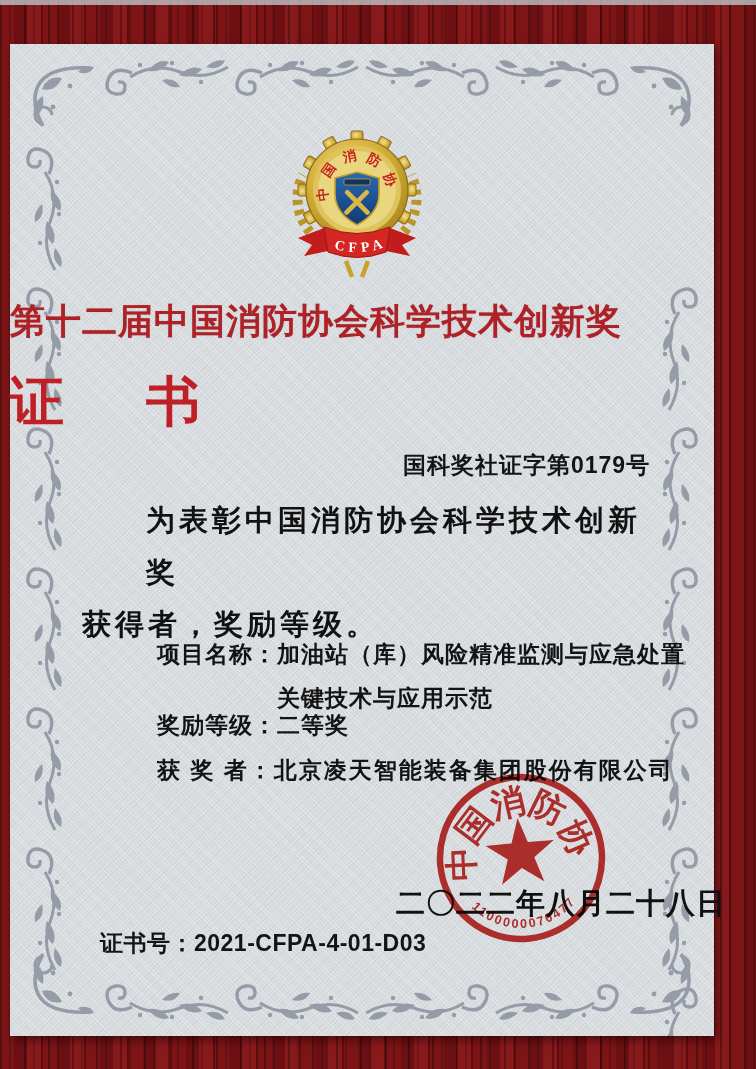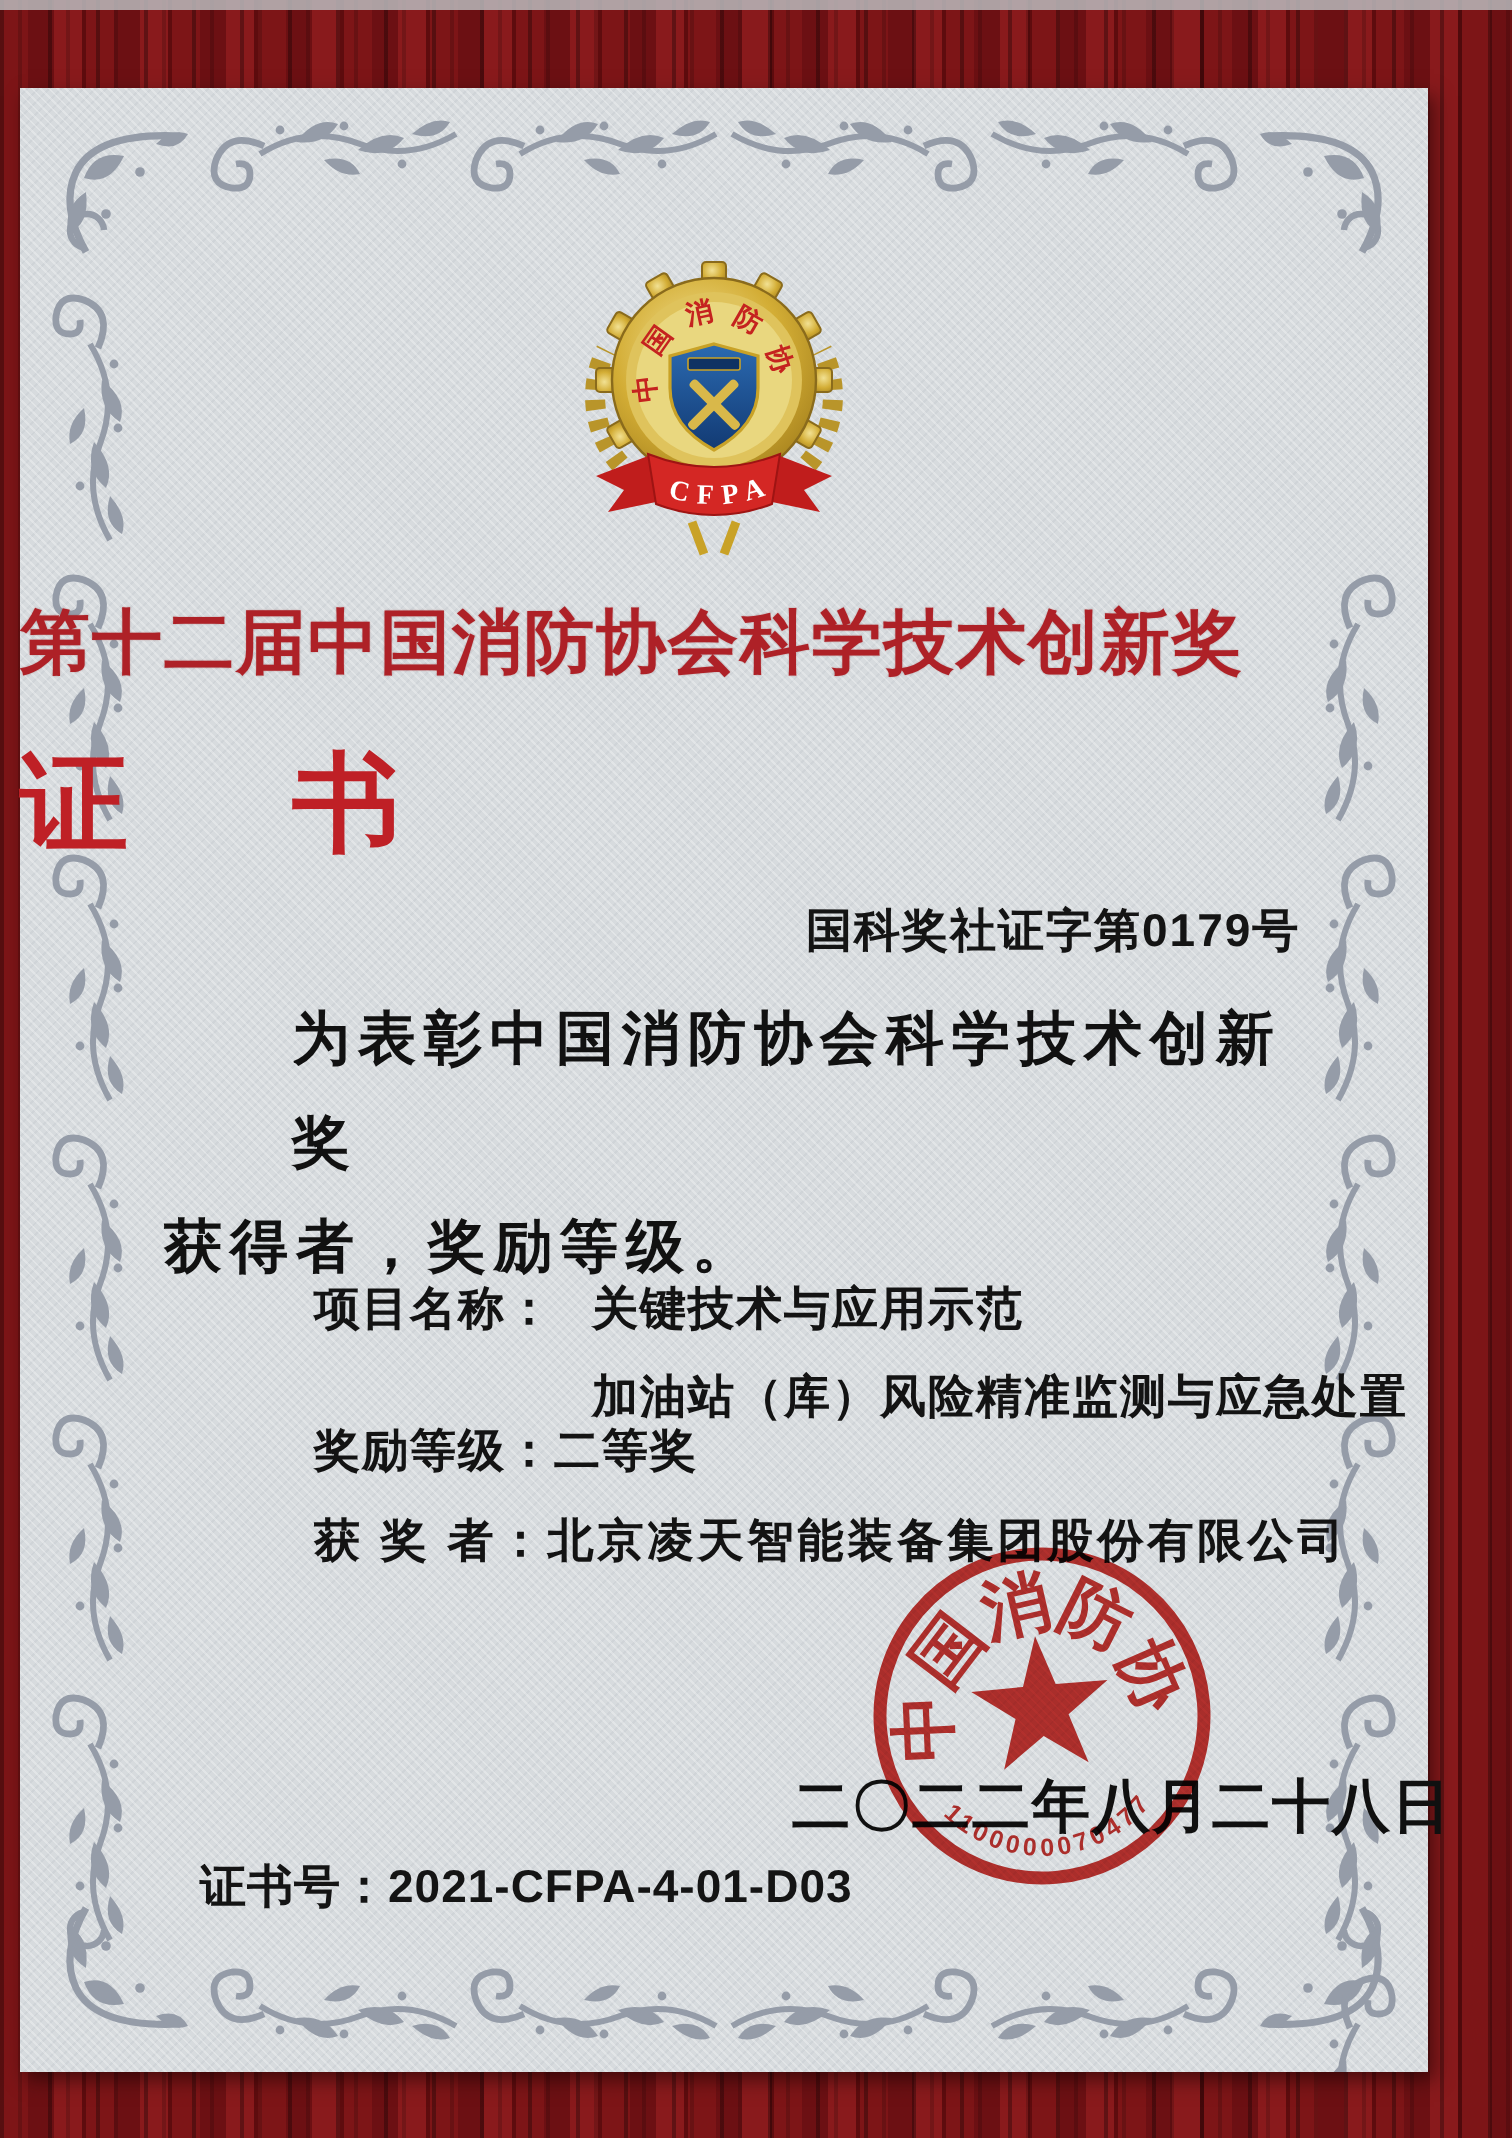--- a/index.html
+++ b/index.html
@@ -39,21 +39,21 @@
   }
   .body-par{
     left:72px;top:450px;width:575px;
     color:#111;font-family:Liberation Serif, serif;font-weight:bold;
     font-size:29px;line-height:52px;letter-spacing:4px;
   }
   .body-par .indent{padding-left:64px;}
   .field-row{color:#131313;font-size:23px;font-weight:bold;display:flex;letter-spacing:1px;}
   .field-row .lbl{white-space:nowrap;}
   .field-row .val{line-height:44px;}
-  .row-project{left:147px;top:588px;gap:19px;}
+  .row-project{left:147px;top:588px;}
   .row-project .lbl{line-height:44px;}
   .row-grade{left:147px;top:666px;}
   .row-grade .val,.row-grade .lbl{line-height:30px;}
   .row-winner{left:147px;top:711px;letter-spacing:2px;}
   .row-winner .val,.row-winner .lbl{line-height:30px;}
   .date-line{
     left:386px;top:840px;color:#101010;
     font-family:"Liberation Serif", serif;font-weight:bold;
     font-size:29px;letter-spacing:1px;white-space:nowrap;
   }
@@ -232,22 +232,22 @@
     <div class="abs serial-line">国科奖社证字第0179号</div>
 
     <div class="abs body-par">
       <div class="indent">为表彰中国消防协会科学技术创新奖</div>
       <div>获得者，奖励等级。</div>
     </div>
 
     <div class="abs field-row row-project">
       <span class="lbl">项目名称：</span>
       <span class="val">
+        <div>加油站（库）风险精准监测与应急处置</div>
         <div>关键技术与应用示范</div>
-        <div>加油站（库）风险精准监测与应急处置</div>
       </span>
     </div>
 
     <div class="abs field-row row-winner">
       <span class="lbl">获 奖 者：</span>
       <span class="val">北京凌天智能装备集团股份有限公司</span>
     </div>
 
     <div class="abs field-row row-grade">
       <span class="lbl">奖励等级：</span>

